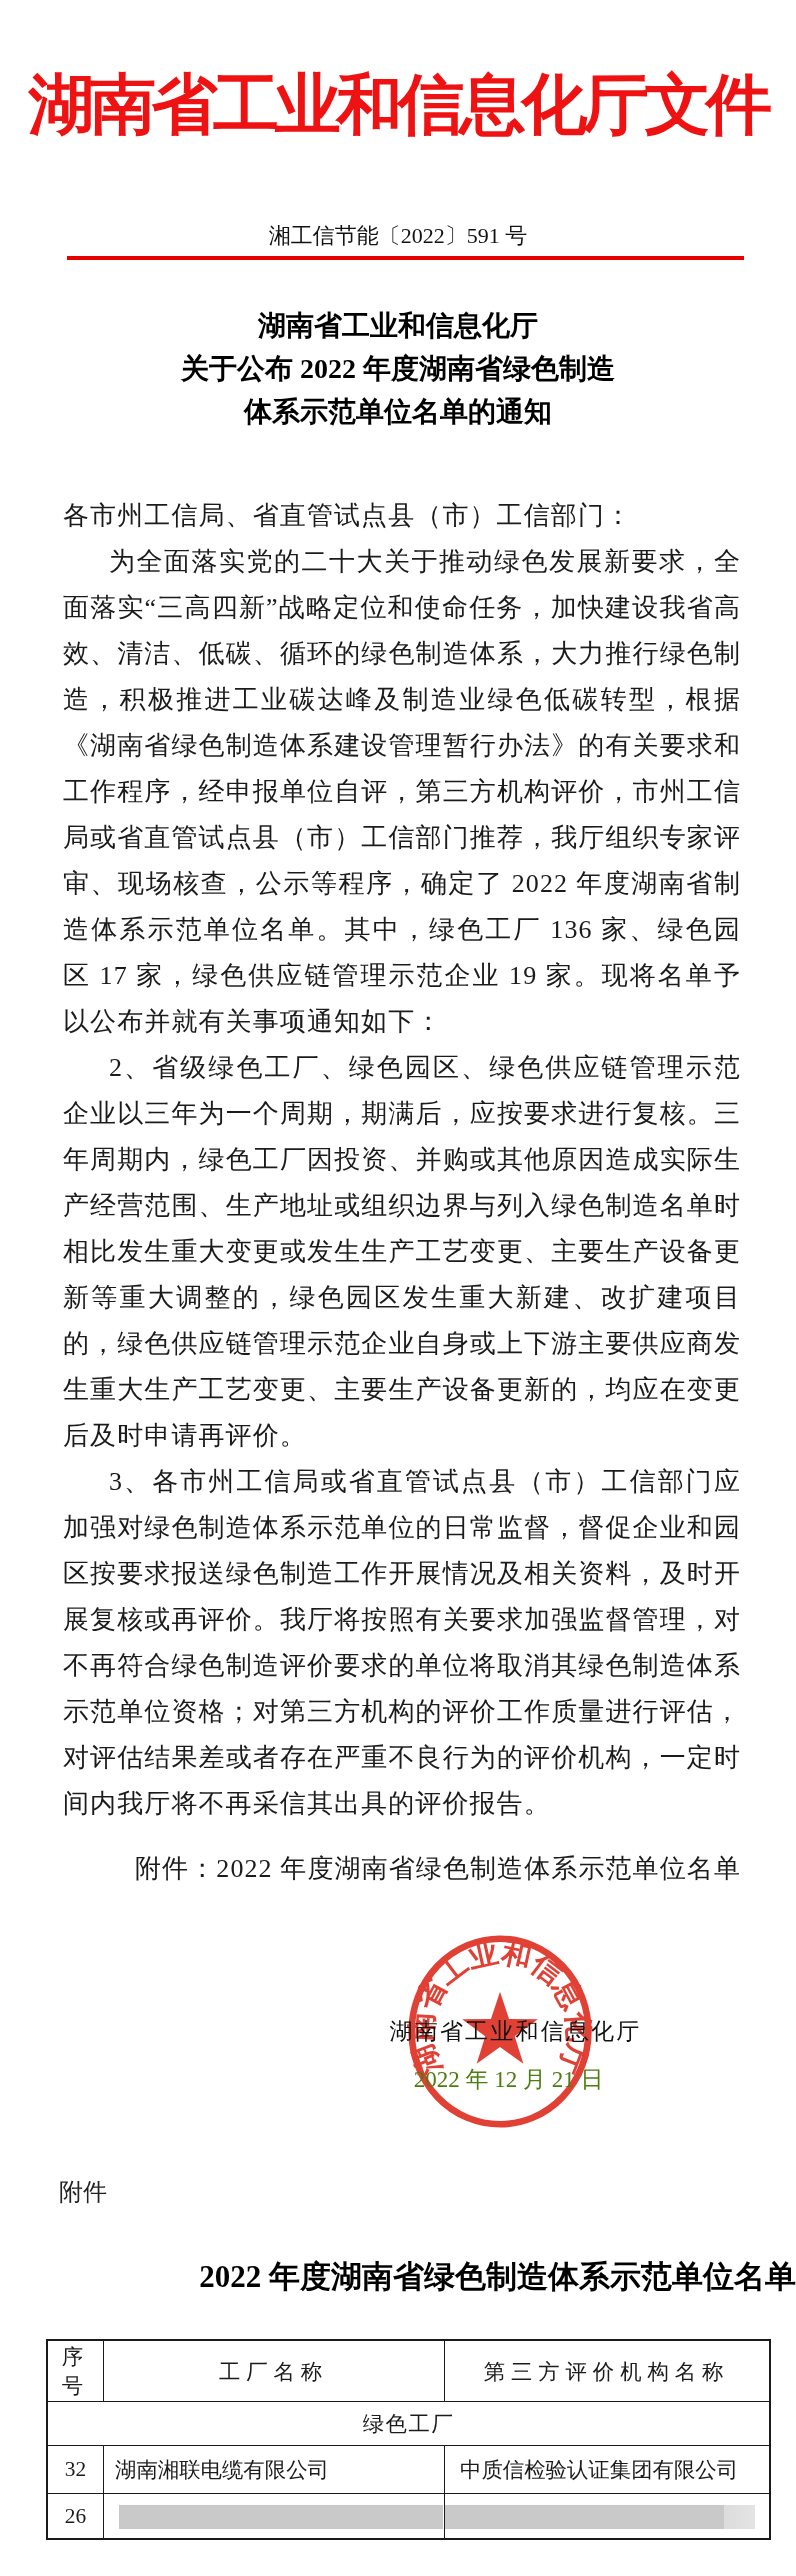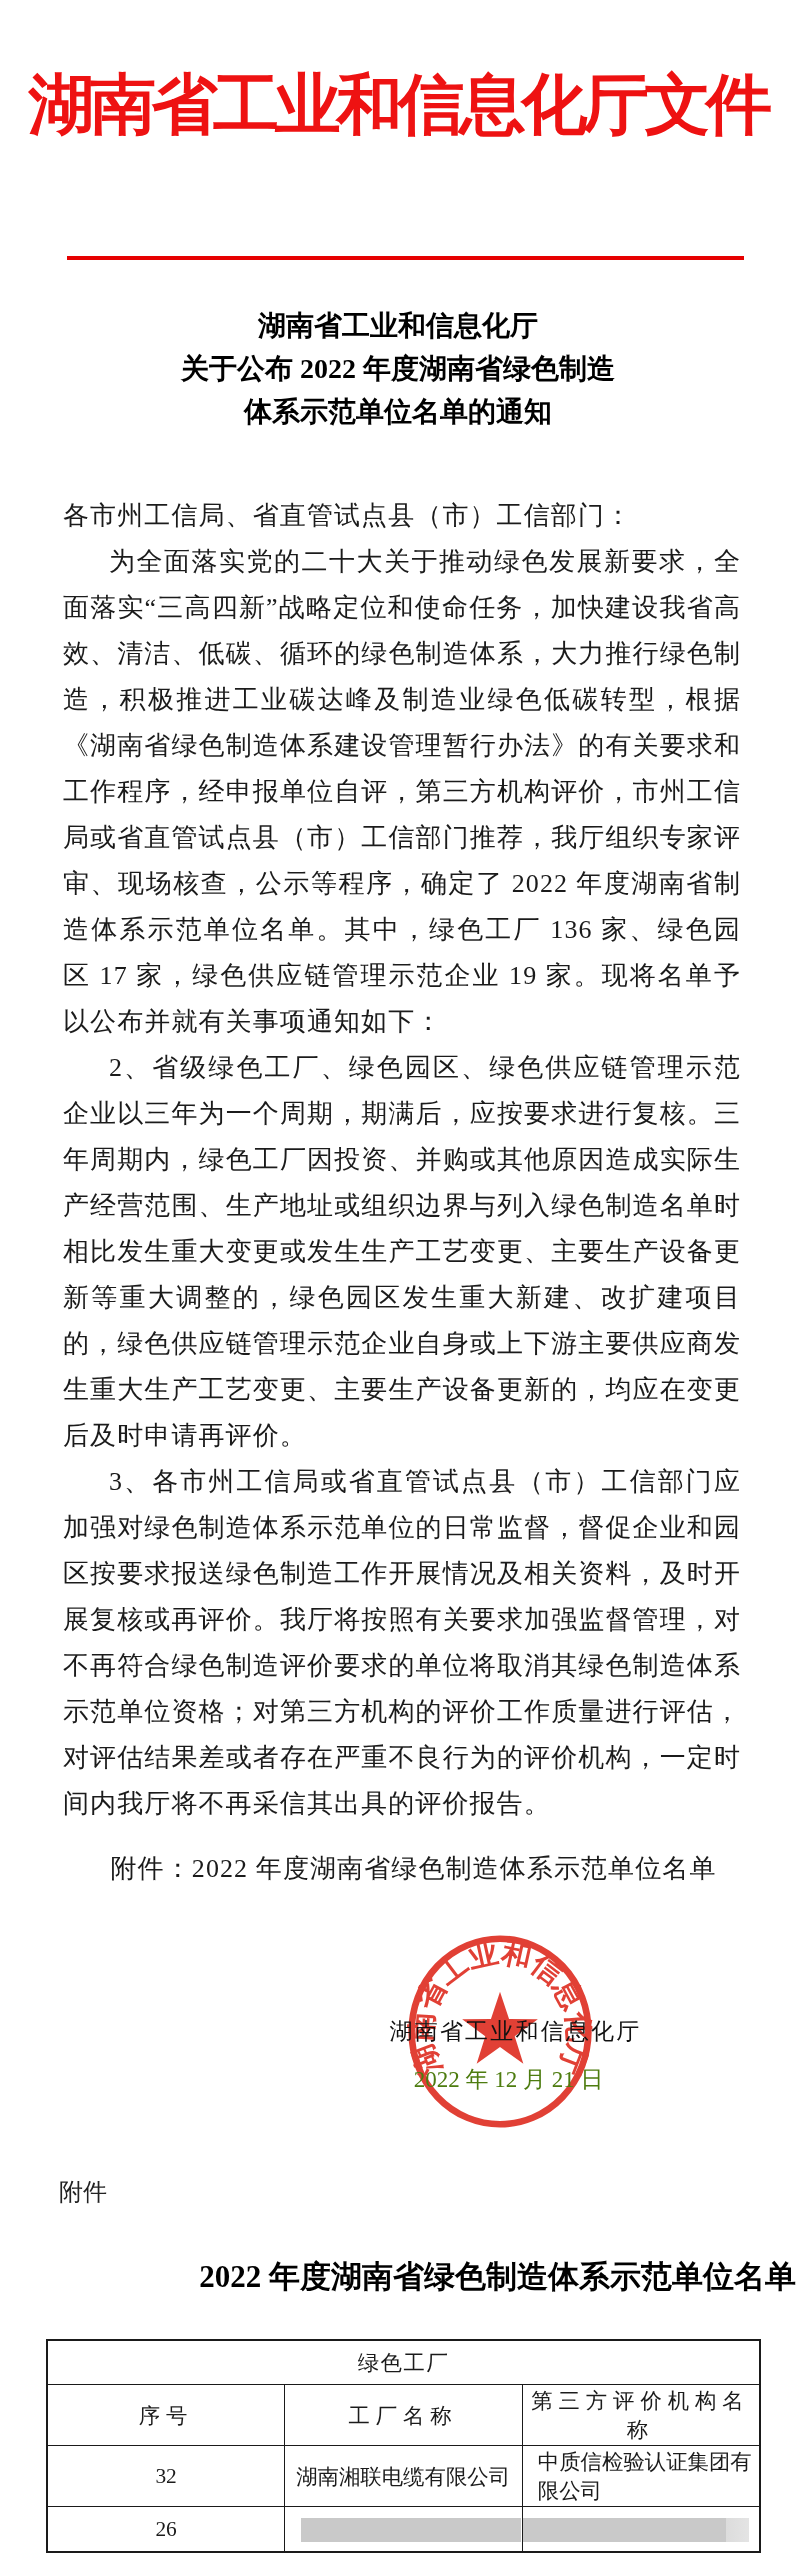--- a/index.html
+++ b/index.html
@@ -31,21 +31,21 @@
     top:304px;left:0;width:796px;text-align:center;
     font-size:28px;font-weight:bold;line-height:43px;color:#000;
   }
   .body-text{
     top:493px;left:63px;width:678px;
     font-size:26px;line-height:46px;letter-spacing:1.1px;
     text-align:justify;color:#1b1b1b;
   }
   .body-text p{margin:0;padding:0;text-indent:46px;}
   .body-text p.salutation{text-indent:0;}
-  .body-text p.attachment-note{text-indent:23px;margin-top:19px;text-align:center;}
+  .body-text p.attachment-note{text-indent:23px;margin-top:19px;text-align:right;}
 
   .seal{top:1934px;left:405px;width:190px;height:195px;z-index:2;opacity:.96;}
   .sig-org{
     top:2016px;left:383px;width:265px;text-align:center;
     font-size:23px;letter-spacing:2.2px;color:#111;z-index:3;
   }
   .sig-date{
     top:2064px;left:376px;width:265px;text-align:center;
     font-size:23px;color:#4d7c0f;z-index:3;
   }
@@ -84,20 +84,21 @@
     background:linear-gradient(to right,#c9c9c9 0,#c9c9c9 90%,#dcdcdc 90%,#e4e4e4 100%);
   }
 </style>
 </head>
 <body>
 
 <div class="page">
 
   <div class="abs org-title">湖南省工业和信息化厅文件</div>
 
+  <div class="abs doc-number">湘工信节能〔2022〕591 号</div>
 
   <div class="abs red-rule"></div>
 
   <div class="abs doc-title">
     <div>湖南省工业和信息化厅</div>
     <div>关于公布 2022 年度湖南省绿色制造</div>
     <div>体系示范单位名单的通知</div>
   </div>
 
   <div class="abs body-text">
@@ -122,26 +123,26 @@
   <div class="abs sig-org">湖南省工业和信息化厅</div>
   <div class="abs sig-date">2022 年 12 月 21 日</div>
 
   <div class="abs attach-label">附件</div>
 
   <div class="abs attach-title">2022 年度湖南省绿色制造体系示范单位名单</div>
 
   <table class="roster">
     <tbody>
         <tr>
-      <td class="group-head" colspan="3">绿色工厂</td>
-    </tr>
-    <tr>
       <td class="col-head c-no">序号</td>
       <td class="col-head c-factory" style="text-align:center;padding-left:0;">工厂名称</td>
       <td class="col-head c-agency" style="text-align:center;padding-left:0;">第三方评价机构名称</td>
+    </tr>
+    <tr>
+      <td class="group-head" colspan="3">绿色工厂</td>
     </tr>
     <tr class="data-row">
       <td class="c-no">32</td>
       <td class="c-factory">湖南湘联电缆有限公司</td>
       <td class="c-agency">中质信检验认证集团有限公司</td>
     </tr>
     <tr class="data-row-last">
       <td class="c-no">26</td>
       <td class="c-factory">
         <div class="redact-bar"></div>

